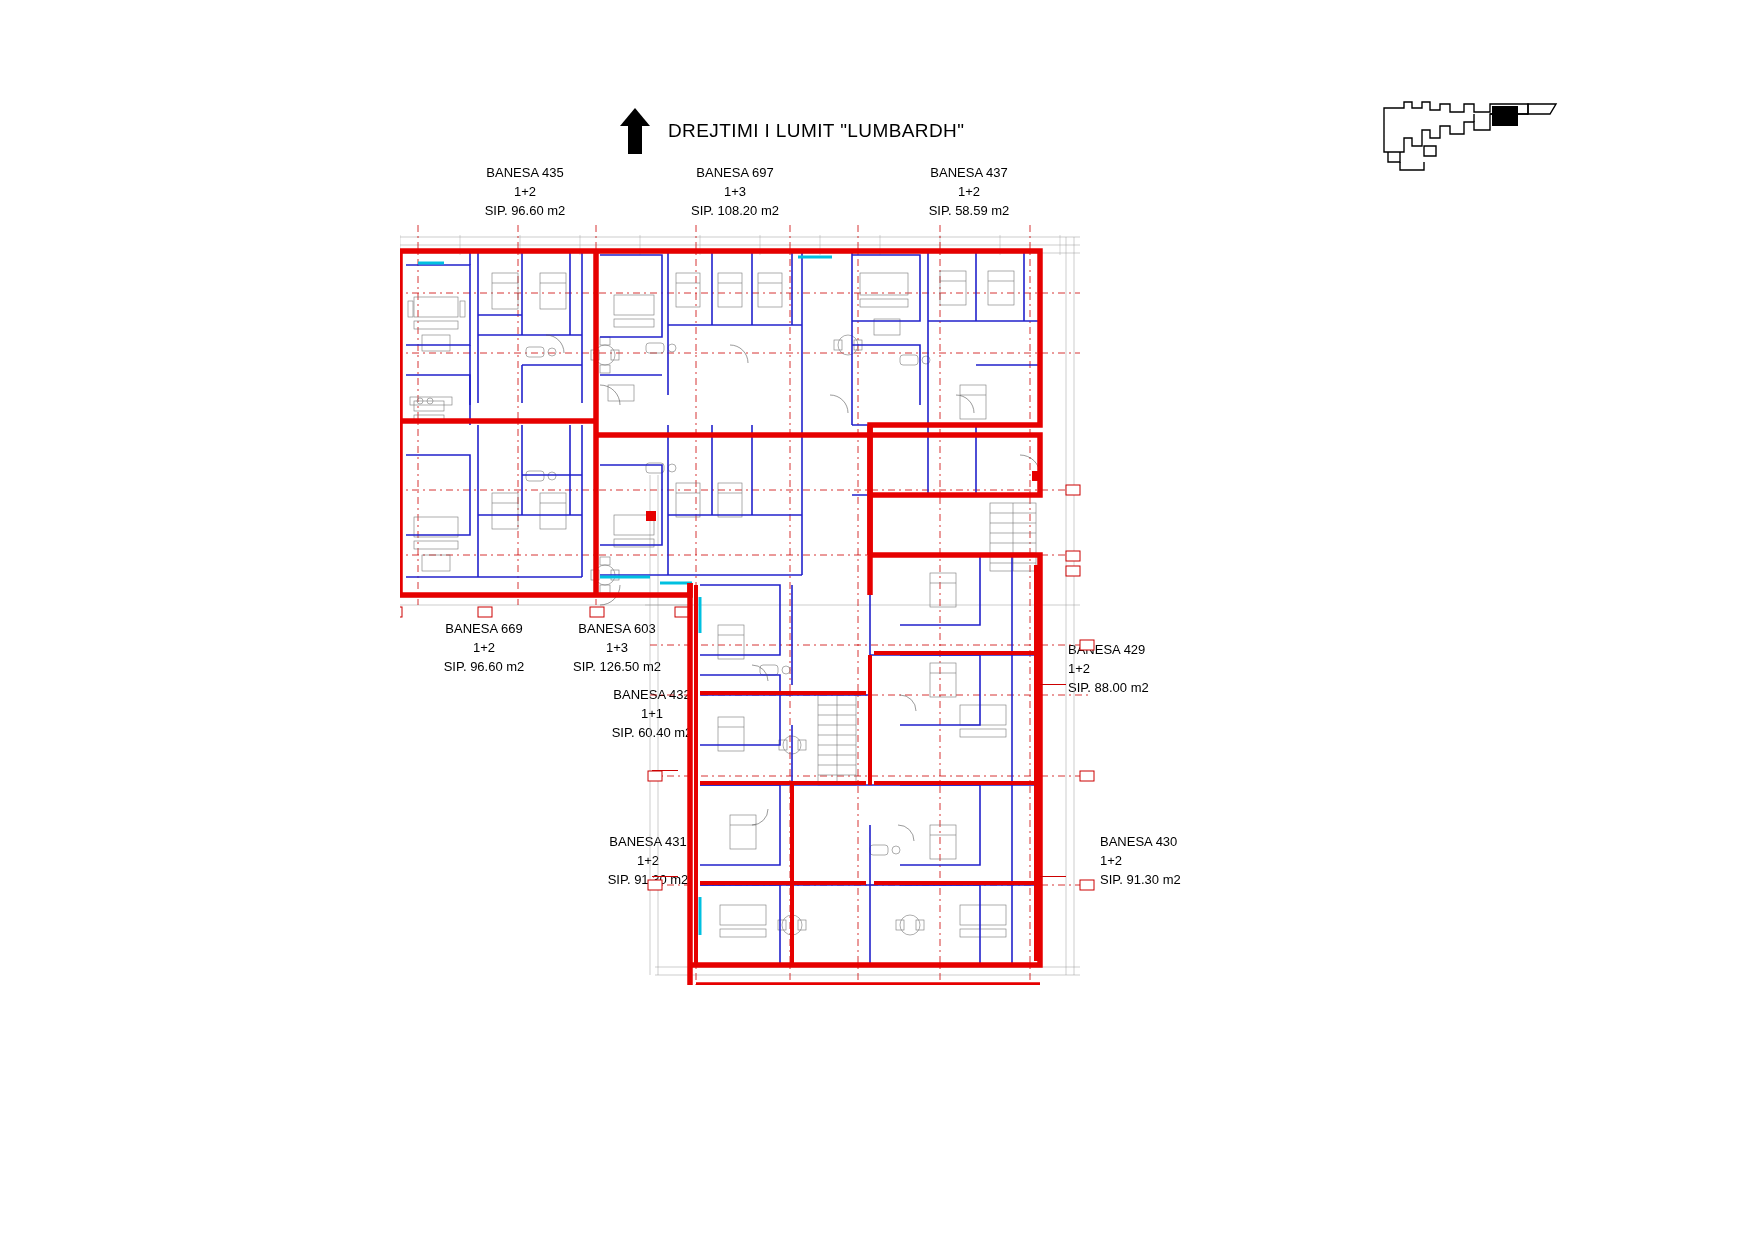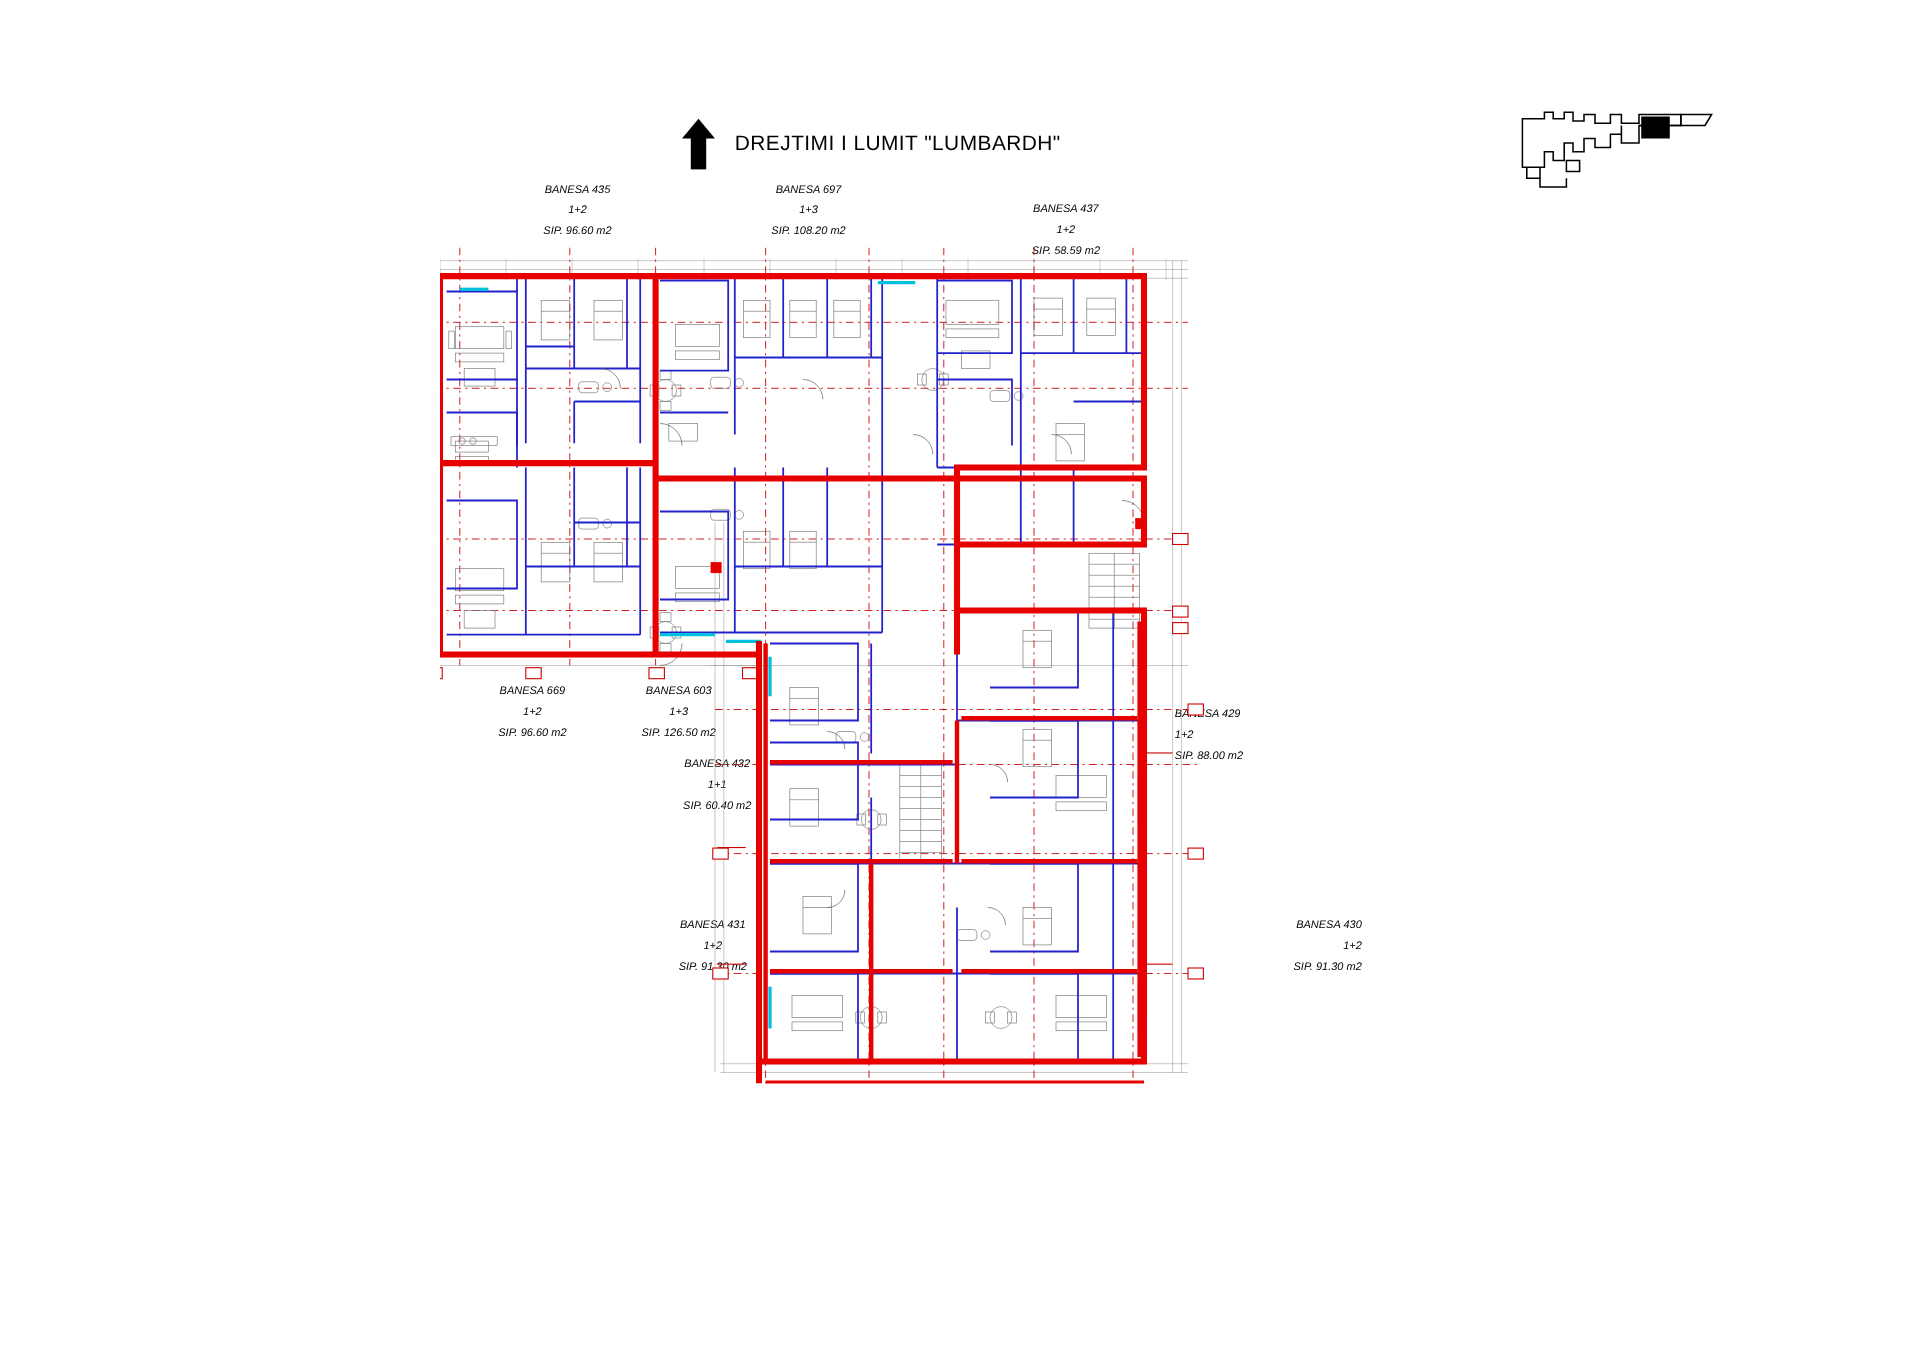--- a/index.html
+++ b/index.html
@@ -17,21 +17,21 @@
   .title-row{position:absolute;left:620px;top:108px;display:flex;align-items:center;gap:18px;}
   .arrow-north{width:30px;height:46px;position:relative;}
   .arrow-north .shaft{position:absolute;left:8px;top:14px;width:14px;height:32px;background:#000;}
   .arrow-north .head{position:absolute;left:0;top:0;width:0;height:0;border-left:15px solid transparent;border-right:15px solid transparent;border-bottom:18px solid #000;}
   .title-text{font-size:19px;letter-spacing:.4px;white-space:nowrap;}
 
   
   .keyplan{position:absolute;left:1378px;top:100px;width:190px;height:78px;}
 
   
-  .unit-label{position:absolute;font-size:10px;line-height:19px;text-align:center;white-space:nowrap;font-style:italic;}
+  .unit-label{position:absolute;font-size:13px;line-height:19px;text-align:center;white-space:nowrap;}
   .unit-label .l1{display:block;}
   .unit-label.left{text-align:left;}
 
   
   .plan{position:absolute;left:400px;top:225px;width:790px;height:760px;}
   .plan svg{display:block;}
 
   
   .leader{position:absolute;background:#cc0000;height:1px;}
 </style>
@@ -66,21 +66,21 @@
   <div class="unit-label" style="left:450px;top:163px;width:150px;">
     <span class="l1">BANESA 435</span>
     <span class="l1">1+2</span>
     <span class="l1">SIP. 96.60 m2</span>
   </div>
   <div class="unit-label" style="left:655px;top:163px;width:160px;">
     <span class="l1">BANESA 697</span>
     <span class="l1">1+3</span>
     <span class="l1">SIP. 108.20 m2</span>
   </div>
-  <div class="unit-label" style="left:889px;top:163px;width:160px;margin-top:18px;">
+  <div class="unit-label" style="left:889px;top:163px;width:160px;">
     <span class="l1">BANESA 437</span>
     <span class="l1">1+2</span>
     <span class="l1">SIP. 58.59 m2</span>
   </div>
 
   <div class="unit-label" style="left:404px;top:619px;width:160px;">
     <span class="l1">BANESA 669</span>
     <span class="l1">1+2</span>
     <span class="l1">SIP. 96.60 m2</span>
   </div>
@@ -98,21 +98,21 @@
   <div class="unit-label left" style="left:1068px;top:640px;width:170px;">
     <span class="l1">BANESA 429</span>
     <span class="l1">1+2</span>
     <span class="l1">SIP. 88.00 m2</span>
   </div>
   <div class="unit-label" style="left:568px;top:832px;width:160px;">
     <span class="l1">BANESA 431</span>
     <span class="l1">1+2</span>
     <span class="l1">SIP. 91.30 m2</span>
   </div>
-  <div class="unit-label left" style="left:1068px;top:832px;width:170px;text-align:right;">
+  <div class="unit-label left" style="left:1100px;top:832px;width:170px;">
     <span class="l1">BANESA 430</span>
     <span class="l1">1+2</span>
     <span class="l1">SIP. 91.30 m2</span>
   </div>
 
   <div class="plan">
     <svg width="790" height="760" viewBox="0 0 790 760" shape-rendering="geometricPrecision">
 
       <g stroke="#999" stroke-width="0.5" fill="none">
         <line x1="-22" y1="12" x2="680" y2="12"></line>

